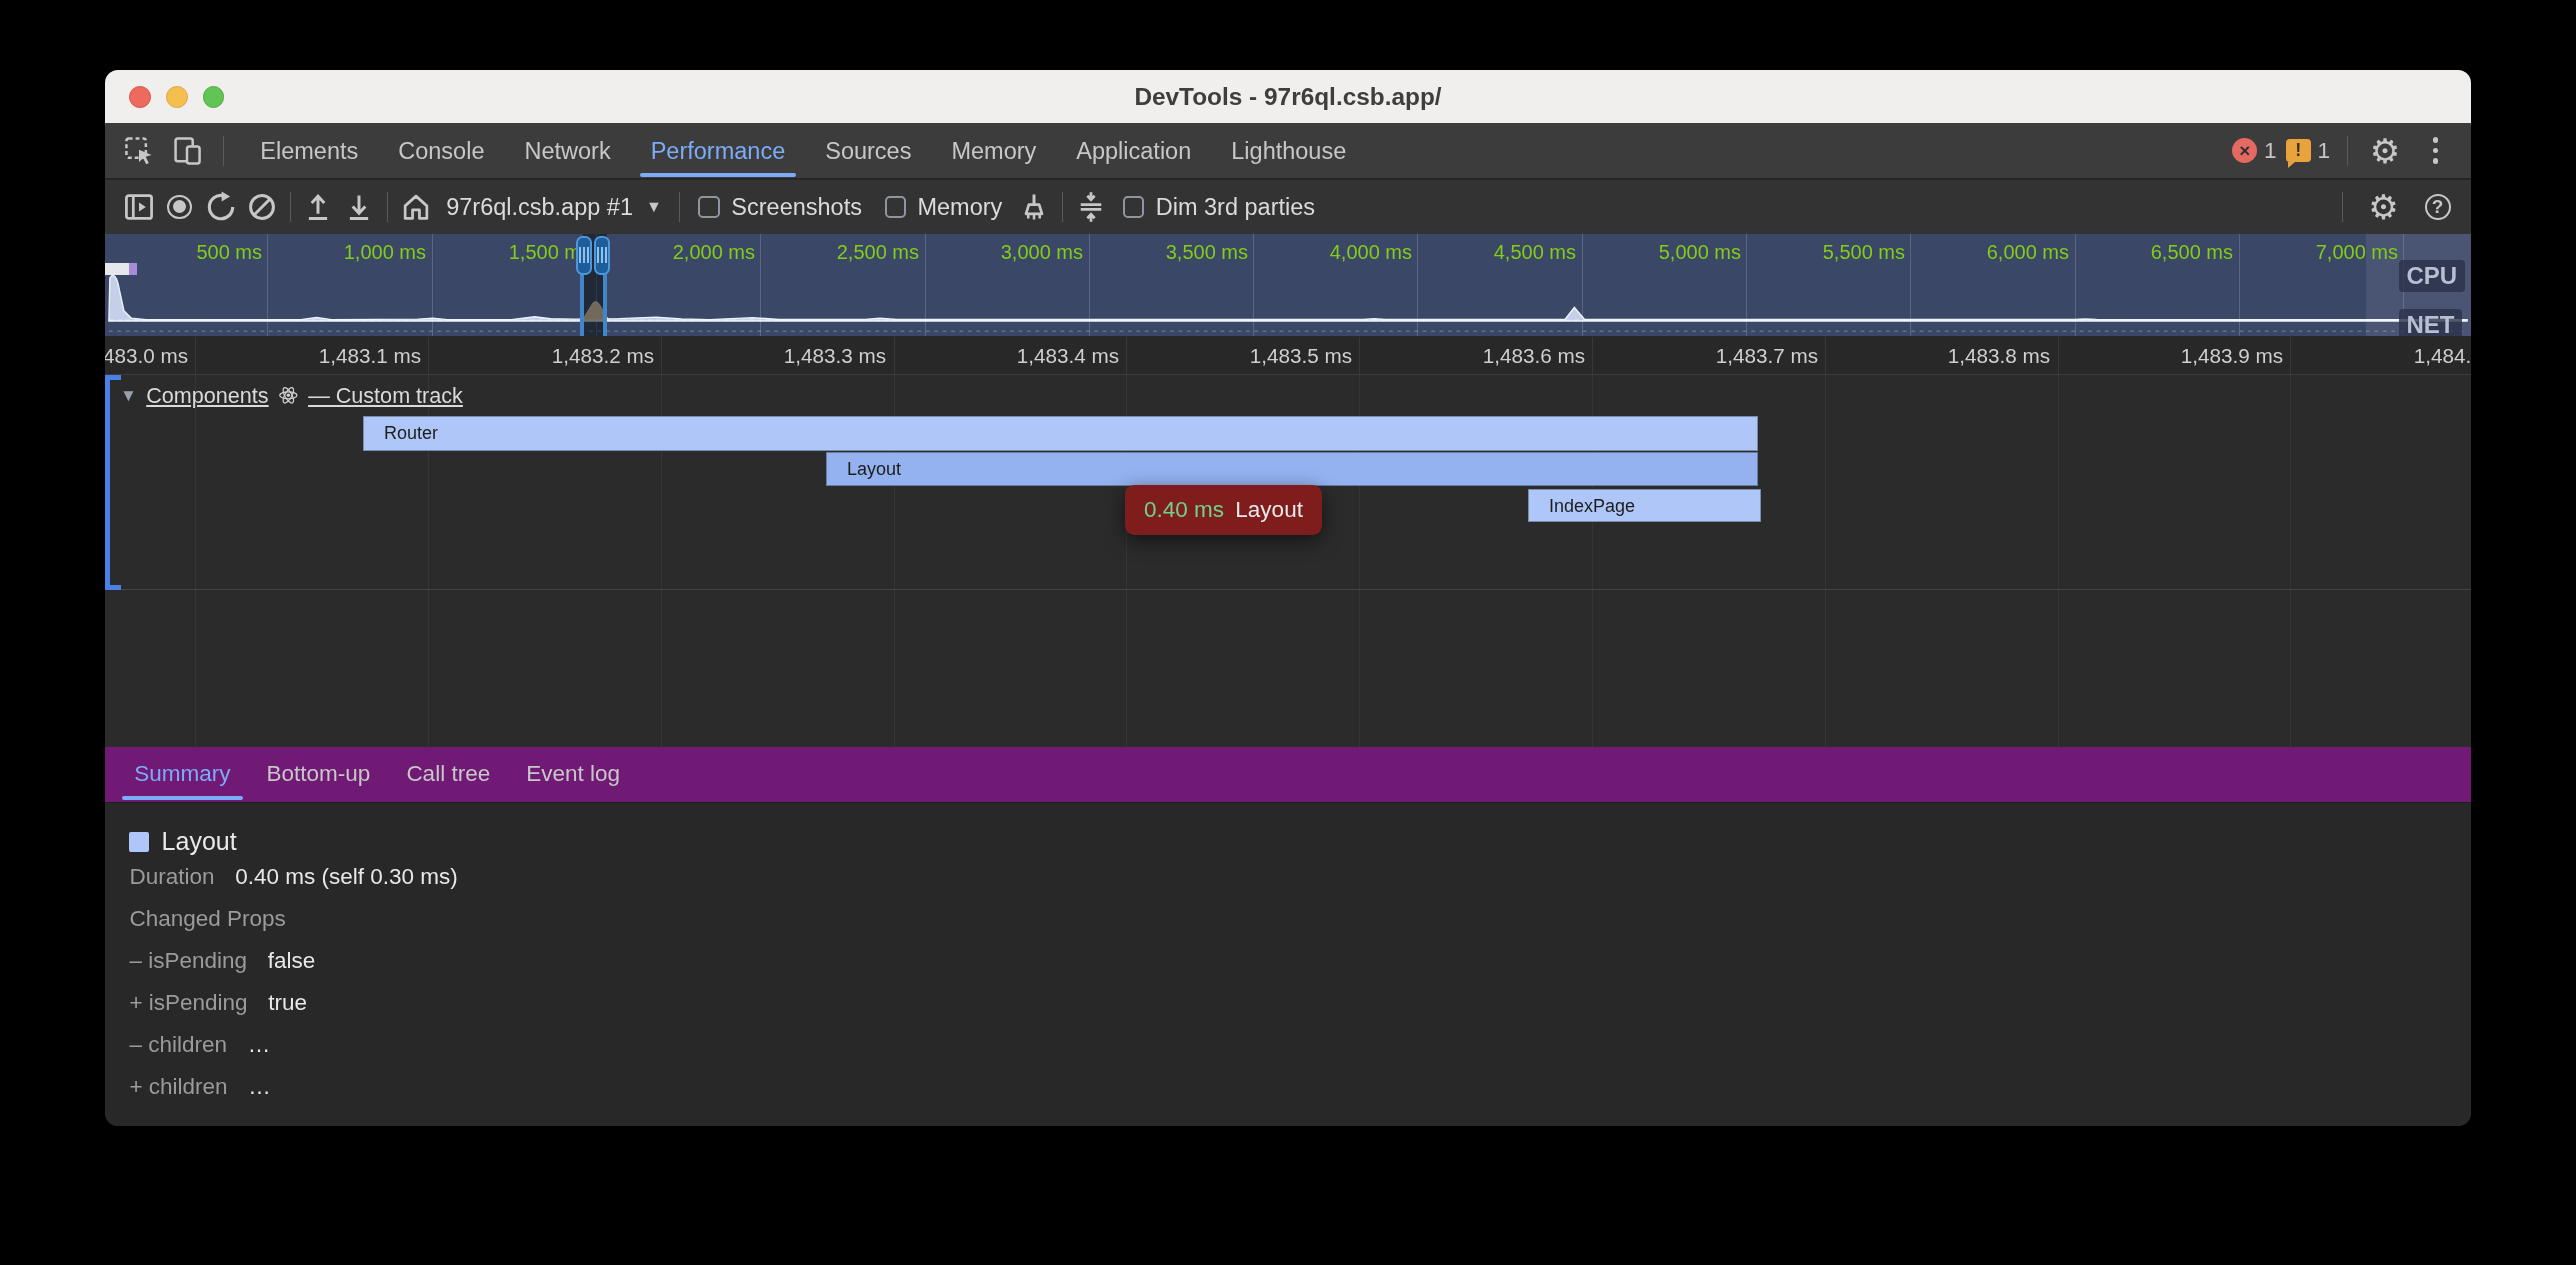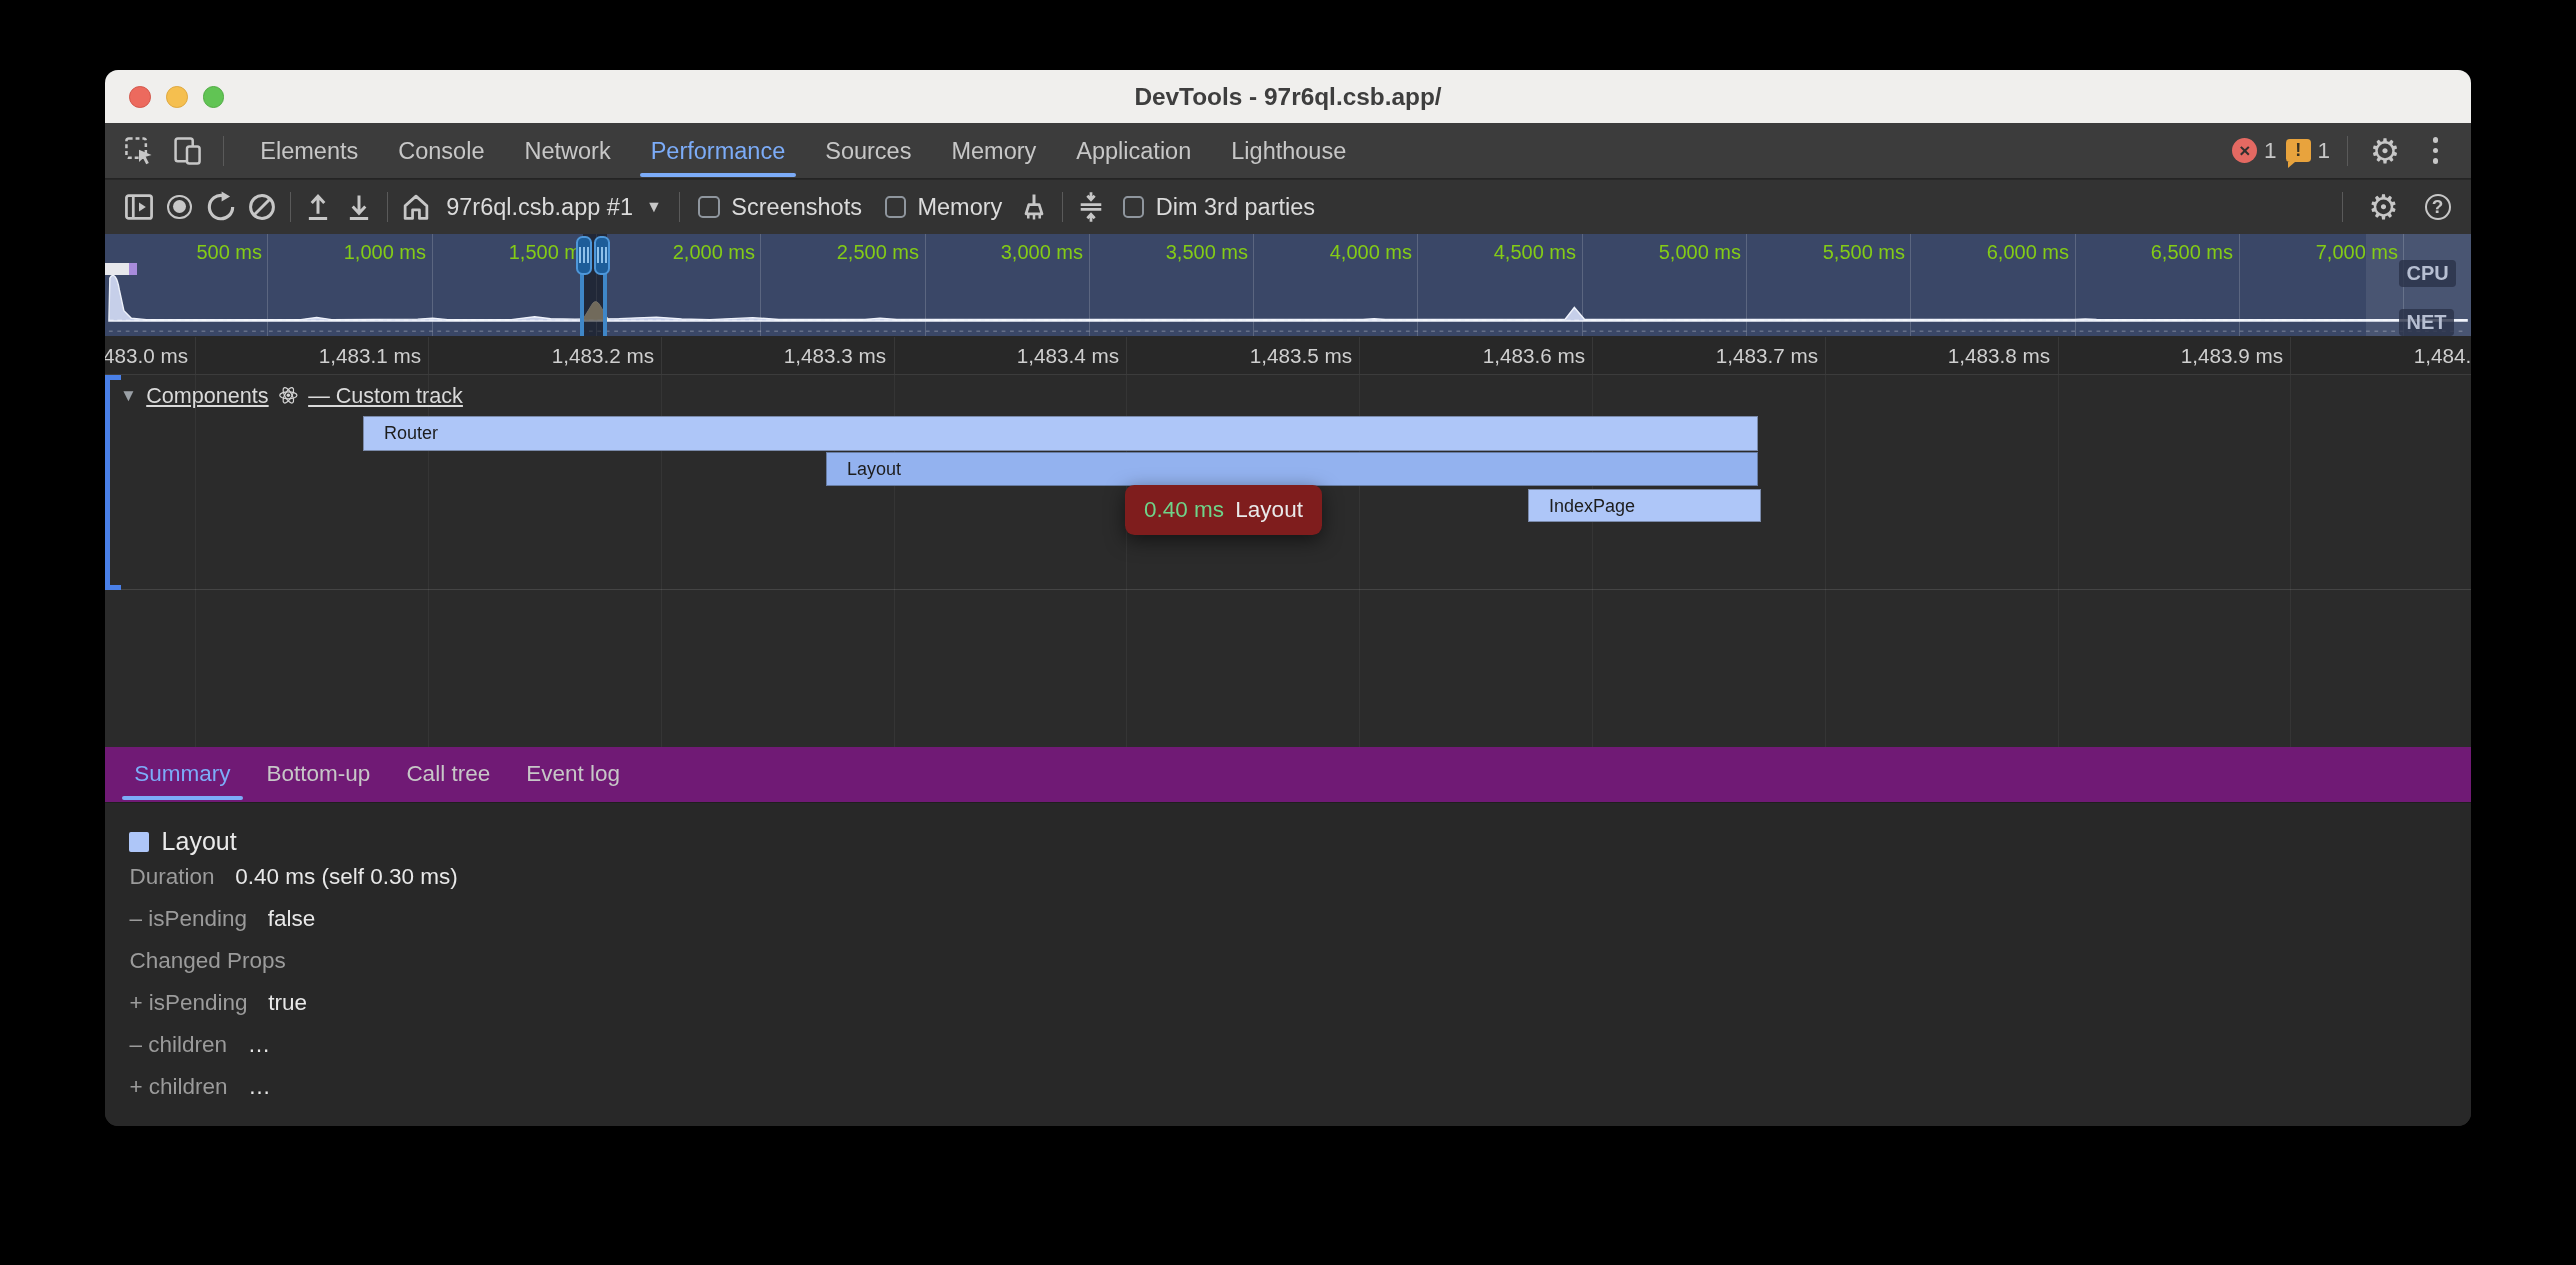--- a/index.html
+++ b/index.html
@@ -59,21 +59,21 @@
   .chk-label { font-size:23.5px; color:#dbdbdb; }
   .toolbar-right { margin-left:auto; display:flex; align-items:center; gap:13px; }
   .help-circle { width:26px; height:26px; border:2.3px solid #c7c7c7; border-radius:50%;
     color:#c7c7c7; font-size:19px; font-weight:bold; display:flex; align-items:center; justify-content:center; }
 
   
   .overview { position:absolute; left:0; top:164px; width:100%; height:102px; background:#3a4767; overflow:hidden; }
   .overview .vline { background:rgba(255,255,255,.17); }
   .ov-tick { position:absolute; top:6.6px; font-size:20px; color:#84cc16; white-space:nowrap; }
   .ov-endzone { position:absolute; top:0; bottom:0; left:2261px; right:0; background:rgba(255,255,255,.08); }
-  .ov-chip { position:absolute; left:2294px; padding:1.9px 7.5px; border-radius:3.8px; font-size:20px; font-weight:bold;
+  .ov-chip { position:absolute; left:2294px; padding:1.9px 7.5px; border-radius:3.8px; font-size:24px; font-weight:bold;
     color:#b7bfd2; background:rgba(42,50,72,.8); }
   .net-bar { position:absolute; left:0; top:29px; width:32px; height:12.2px; background:#e6e7ec; }
   .net-bar::after { content:""; position:absolute; right:0; top:0; width:8.4px; height:12.2px; background:#a78bdb; }
   .sel-band { position:absolute; left:478px; top:0; width:24.4px; bottom:0; background:rgba(12,14,18,.55); }
   .sel-line { position:absolute; top:38px; bottom:0; width:3.8px; background:#3f87c8; }
   .sel-handle { position:absolute; top:1.9px; width:16px; height:39px; background:#1d5d99;
     border:2.3px solid #4e97d9; border-radius:6.6px; display:flex; align-items:center; justify-content:center; gap:1.9px; }
   .sel-handle i { width:1.9px; height:16px; background:#8fc1ea; }
 
   
@@ -395,28 +395,28 @@
   <div class="summary">
     <div class="sum-title-row">
       <div class="swatch"></div>
       <span class="sum-title">Layout</span>
     </div>
     <div class="sum-row">
       <span class="sum-label">Duration</span>
       <span class="sum-value">0.40 ms (self 0.30 ms)</span>
     </div>
     <div class="sum-row">
+      <span class="sum-label">Changed Props</span>
+      <span class="sum-value"></span>
+    </div>
+    <div class="sum-row">
       <span class="sum-label">– isPending</span>
       <span class="sum-value">false</span>
     </div>
     <div class="sum-row">
-      <span class="sum-label">Changed Props</span>
-      <span class="sum-value"></span>
-    </div>
-    <div class="sum-row">
       <span class="sum-label">+ isPending</span>
       <span class="sum-value">true</span>
     </div>
     <div class="sum-row">
       <span class="sum-label">– children</span>
       <span class="sum-value">…</span>
     </div>
     <div class="sum-row">
       <span class="sum-label">+ children</span>
       <span class="sum-value">…</span>

